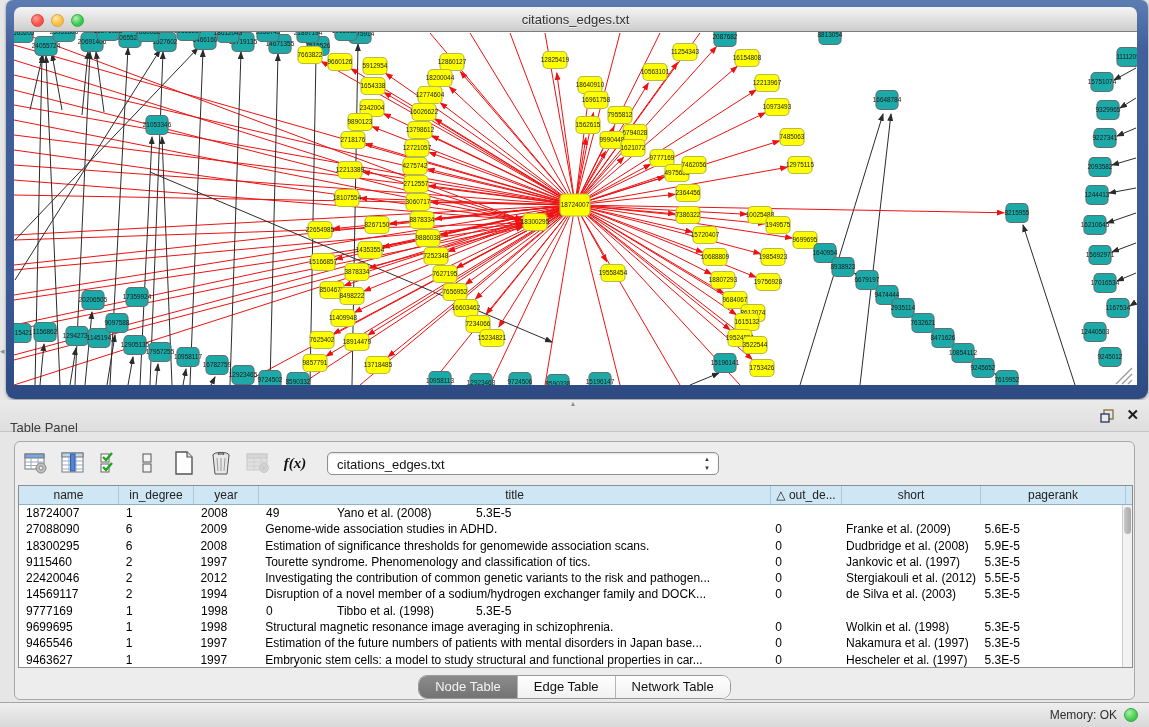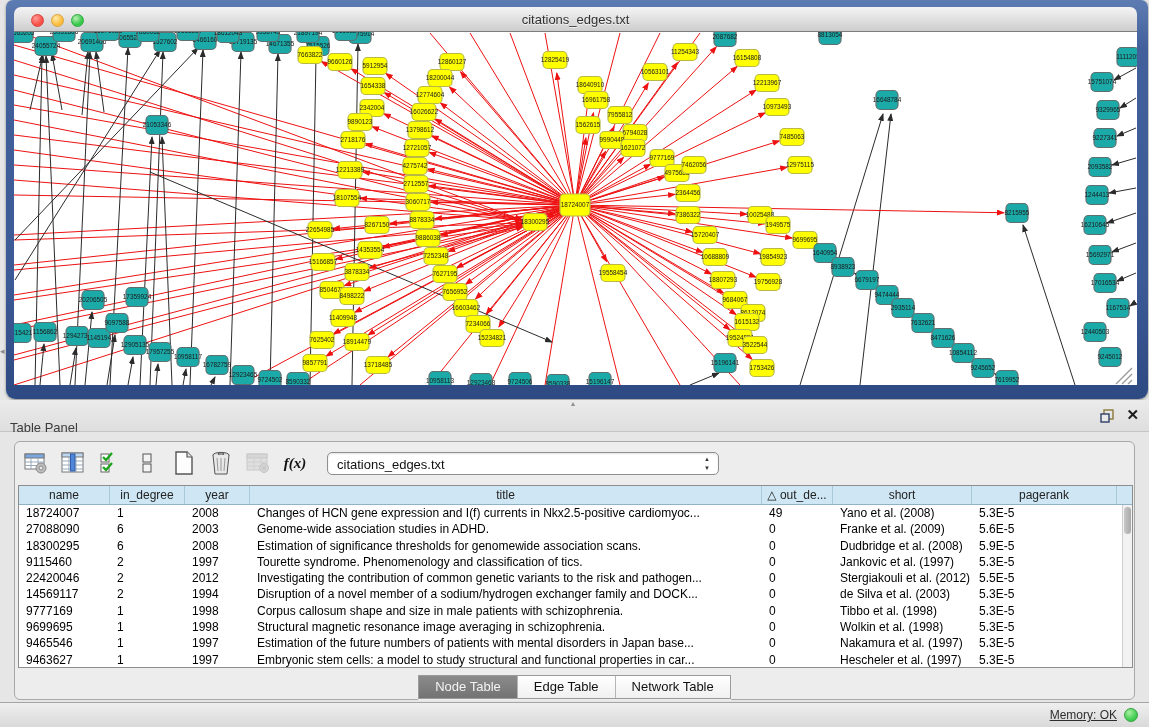--- a/index.html
+++ b/index.html
@@ -50,36 +50,36 @@
   .combo-text { position:absolute; left:9px; top:4px; font-size:13px; color:#111; }
   .combo-arrows { position:absolute; right:8px; top:2px; font-size:6px; color:#333; line-height:9px; text-align:center; }
 
   .table-wrap { position:absolute; left:3px; top:43px; width:1115px; height:183px;
     background:#ffffff; border:1px solid #8d8d8d; }
   .thead { display:flex; height:19px; background:#cfe7f4; border-bottom:1px solid #8fb2c6; }
   .th { font-size:12px; color:#222; text-align:center; line-height:18px; border-right:1px solid #a9c8da;
     overflow:hidden; white-space:nowrap; cursor:pointer; }
   .trow { display:flex; height:16.3px; }
   .td { font-size:12px; color:#000; line-height:16px; padding-left:7px; overflow:hidden; white-space:nowrap; }
-  .c0{width:91px;} .c1{width:75px;} .c2{width:65px;} .c3{width:512px;} .c4{width:71px;} .c5{width:139px;} .c6{width:145px;}
+  .c0{width:100px;} .c1{width:75px;} .c2{width:65px;} .c3{width:512px;} .c4{width:71px;} .c5{width:139px;} .c6{width:145px;}
   .tbody { position:absolute; left:0; top:19px; right:10px; bottom:0; overflow:hidden; }
   .vscroll { position:absolute; right:0; top:19px; width:10px; bottom:0; background:#f2f2f2; border-left:1px solid #cfcfcf; }
   .vthumb { position:absolute; left:1px; top:2px; width:7px; height:27px; border-radius:4px;
     background:linear-gradient(90deg,#c8c8c8,#a9a9a9); }
 
   .tabbar { position:absolute; left:0; right:0; top:233px; display:flex; justify-content:center; }
-  .seg { display:flex; border:1px solid #9a9a9a; border-radius:0; overflow:hidden;
+  .seg { display:flex; border:1px solid #9a9a9a; border-radius:9px; overflow:hidden;
     background:#fbfbfb; box-shadow:0 1px 1px rgba(255,255,255,.8); }
   .seg-item { font-size:13px; padding:3px 16px 4px 16px; color:#111; border-right:1px solid #b5b5b5; cursor:pointer; background:linear-gradient(180deg,#ffffff,#f0f0f0); }
   .seg-item:last-child { border-right:none; }
   .seg-item.selected { background:linear-gradient(180deg,#8b8b8b,#737373); color:#f4f4f4; }
 
   .statusbar { position:absolute; left:0; top:702px; width:1149px; height:25px;
     background:linear-gradient(180deg,#efefef,#d9d9d9); border-top:1px solid #a5a5a5; }
-  .memory { position:absolute; right:32px; top:5px; font-size:12px; color:#2e2e2e;text-decoration:underline; }
+  .memory { position:absolute; right:32px; top:5px; font-size:12px; color:#2e2e2e; }
   .mem-dot { position:absolute; right:11px; top:5px; width:14px; height:14px; border-radius:50%;
     background:radial-gradient(circle at 35% 30%, #a8efa0, #3ecb4e 65%); border:1px solid #36a143; }
 </style>
 </head>
 <body>
 
 <div class="net-frame">
   <div class="titlebar">
     <div class="lights">
       <span class="light red"></span>
@@ -643,29 +643,28 @@
           <div class="th c3">title</div>
           <div class="th c4">△ out_de...</div>
           <div class="th c5">short</div>
           <div class="th c6">pagerank</div>
         </div>
       <div class="tbody" id="tbody">
           <div class="trow">
             <div class="td c0">18724007</div>
             <div class="td c1">1</div>
             <div class="td c2">2008</div>
-            <div class="td c3">Changes of HCN gene expression and I(f) currents in Nkx2.5-positive cardiomyoc...</div>
             <div class="td c4">49</div>
             <div class="td c5">Yano et al. (2008)</div>
             <div class="td c6">5.3E-5</div>
           </div>
           <div class="trow">
             <div class="td c0">27088090</div>
             <div class="td c1">6</div>
-            <div class="td c2">2003</div>
+            <div class="td c2">2009</div>
             <div class="td c3">Genome-wide association studies in ADHD.</div>
             <div class="td c4">0</div>
             <div class="td c5">Franke et al. (2009)</div>
             <div class="td c6">5.6E-5</div>
           </div>
           <div class="trow">
             <div class="td c0">18300295</div>
             <div class="td c1">6</div>
             <div class="td c2">2008</div>
             <div class="td c3">Estimation of significance thresholds for genomewide association scans.</div>
@@ -697,21 +696,20 @@
             <div class="td c2">1994</div>
             <div class="td c3">Disruption of a novel member of a sodium/hydrogen exchanger family and DOCK...</div>
             <div class="td c4">0</div>
             <div class="td c5">de Silva et al. (2003)</div>
             <div class="td c6">5.3E-5</div>
           </div>
           <div class="trow">
             <div class="td c0">9777169</div>
             <div class="td c1">1</div>
             <div class="td c2">1998</div>
-            <div class="td c3">Corpus callosum shape and size in male patients with schizophrenia.</div>
             <div class="td c4">0</div>
             <div class="td c5">Tibbo et al. (1998)</div>
             <div class="td c6">5.3E-5</div>
           </div>
           <div class="trow">
             <div class="td c0">9699695</div>
             <div class="td c1">1</div>
             <div class="td c2">1998</div>
             <div class="td c3">Structural magnetic resonance image averaging in schizophrenia.</div>
             <div class="td c4">0</div>

